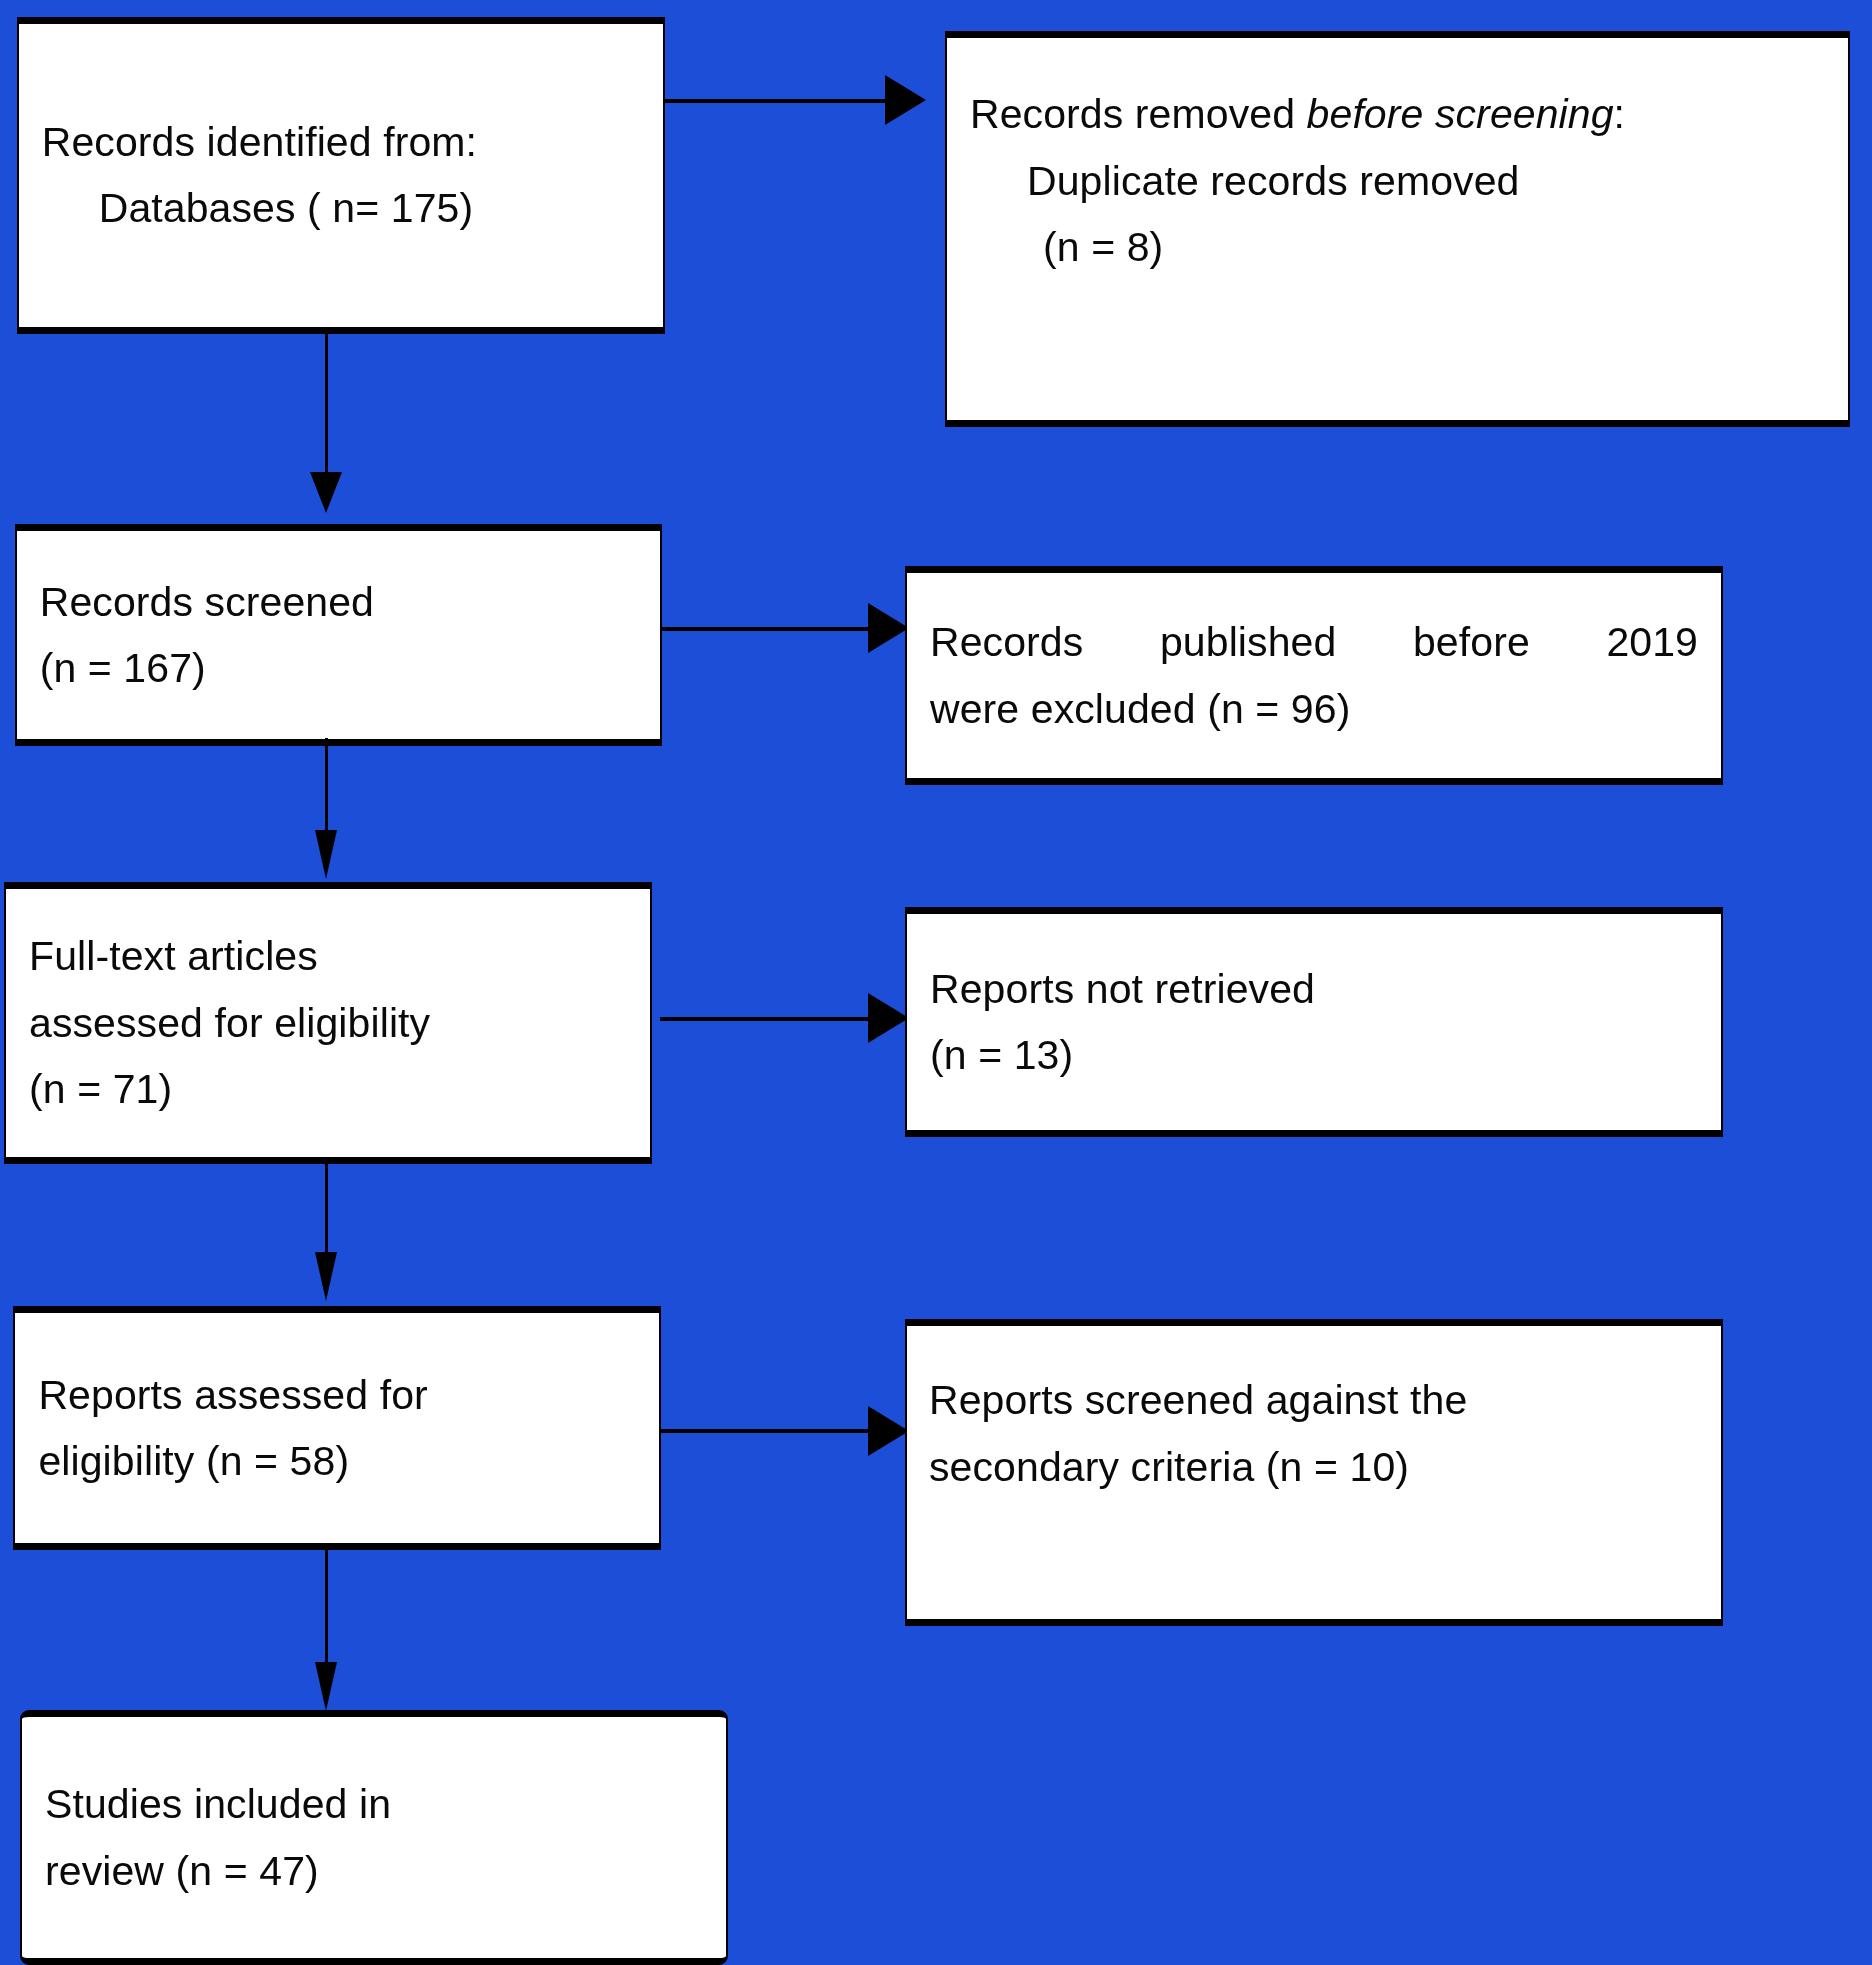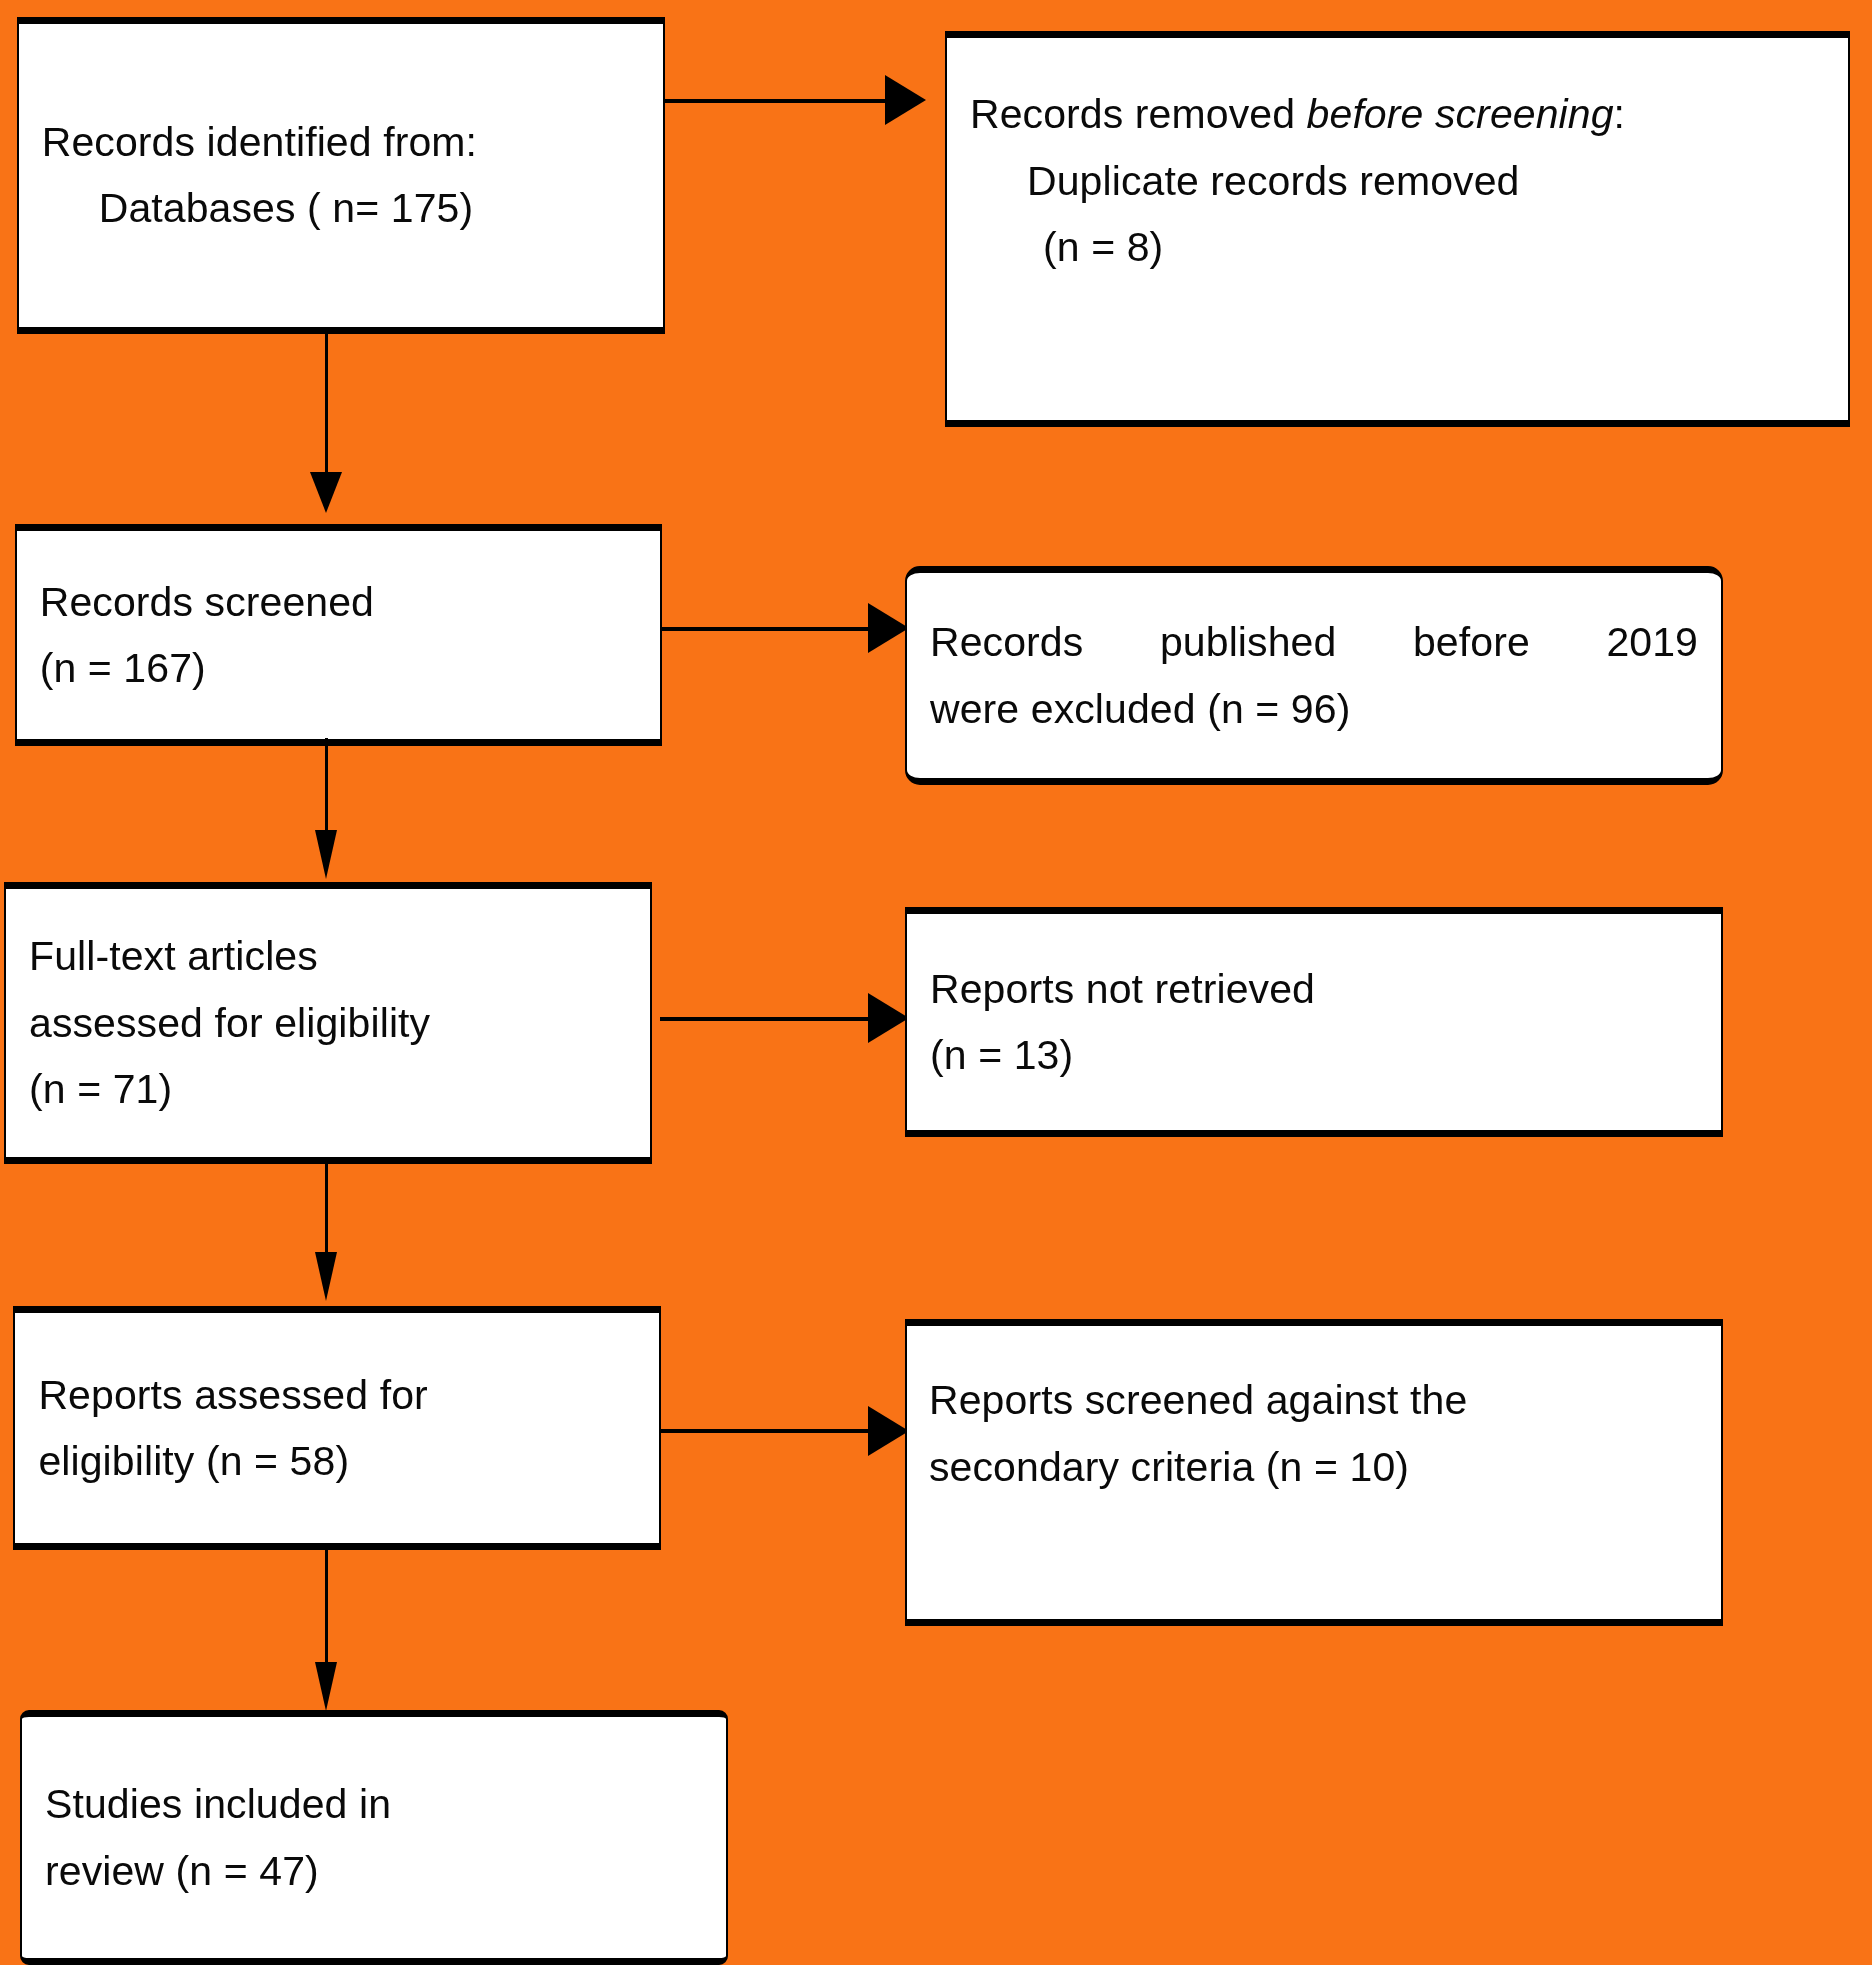--- a/index.html
+++ b/index.html
@@ -5,21 +5,21 @@
 <style>
   html, body {
     margin: 0;
     padding: 0;
     background: #ffffff;
   }
   #canvas {
     position: relative;
     width: 1873px;
     height: 1965px;
-    background: #f97316;
+    background: #1d4ed8;
     font-family: "Liberation Sans", "DejaVu Sans", sans-serif;
     overflow: hidden;
   }
 
   
   .flow-box {
     position: absolute;
     box-sizing: border-box;
     background: #ffffff;
     border: 2.7px solid #000000;
@@ -107,21 +107,21 @@
   <div class="flow-box" style="left:14.7px; top:524px; width:647px; height:222px;">
     <div class="box-body">
       <span class="flow-line">Records screened</span>
       <span class="flow-line">(n = 167)</span>
     </div>
   </div>
 
   <div class="conn-h" style="left:661px; top:627px; width:207px;"></div>
   <div class="arrow-right" style="left:868px; top:603px;"></div>
 
-  <div class="flow-box" style="left:905px; top:566px; width:818px; height:219px;border-radius:15px;">
+  <div class="flow-box" style="left:905px; top:566px; width:818px; height:219px;">
     <div class="box-body">
       <span class="flow-line justify">Records published before 2019</span>
       <span class="flow-line">were excluded (n = 96)</span>
     </div>
   </div>
 
   <div class="conn-v" style="left:325px; top:738px; width:3.3px; height:114px;"></div>
   <div class="arrow-down slim" style="left:315px; top:830px;"></div>
 
   <div class="flow-box" style="left:4px; top:882px; width:648px; height:282px;">

